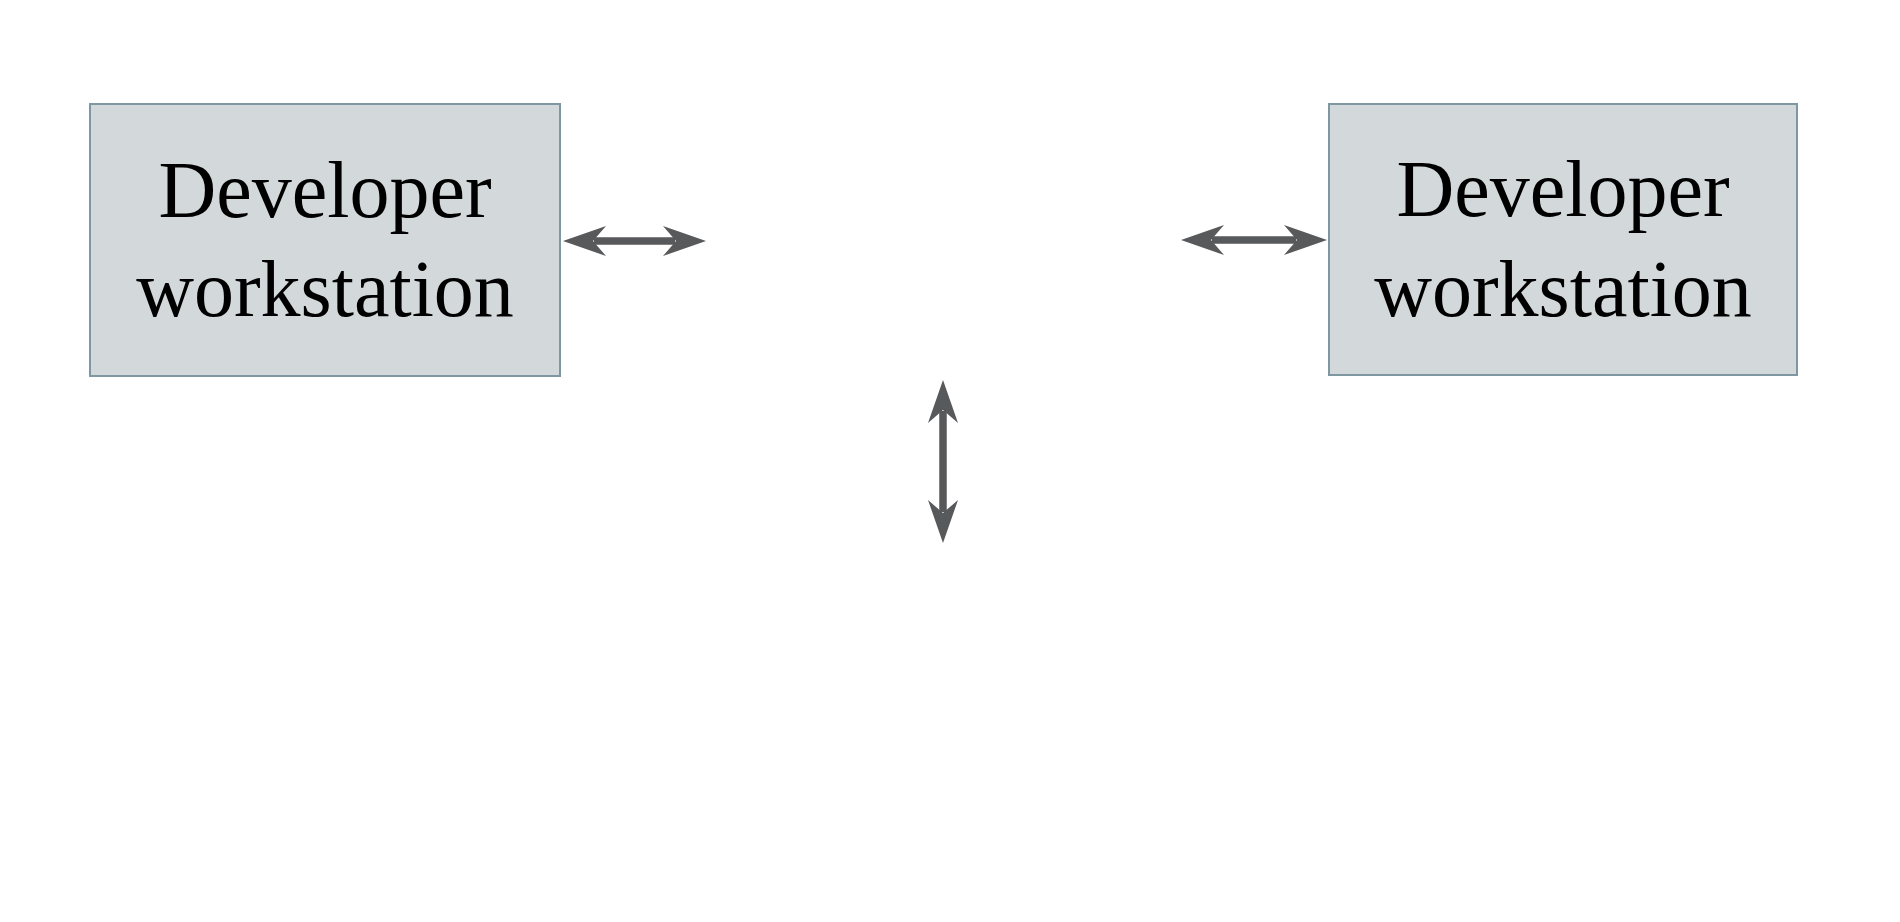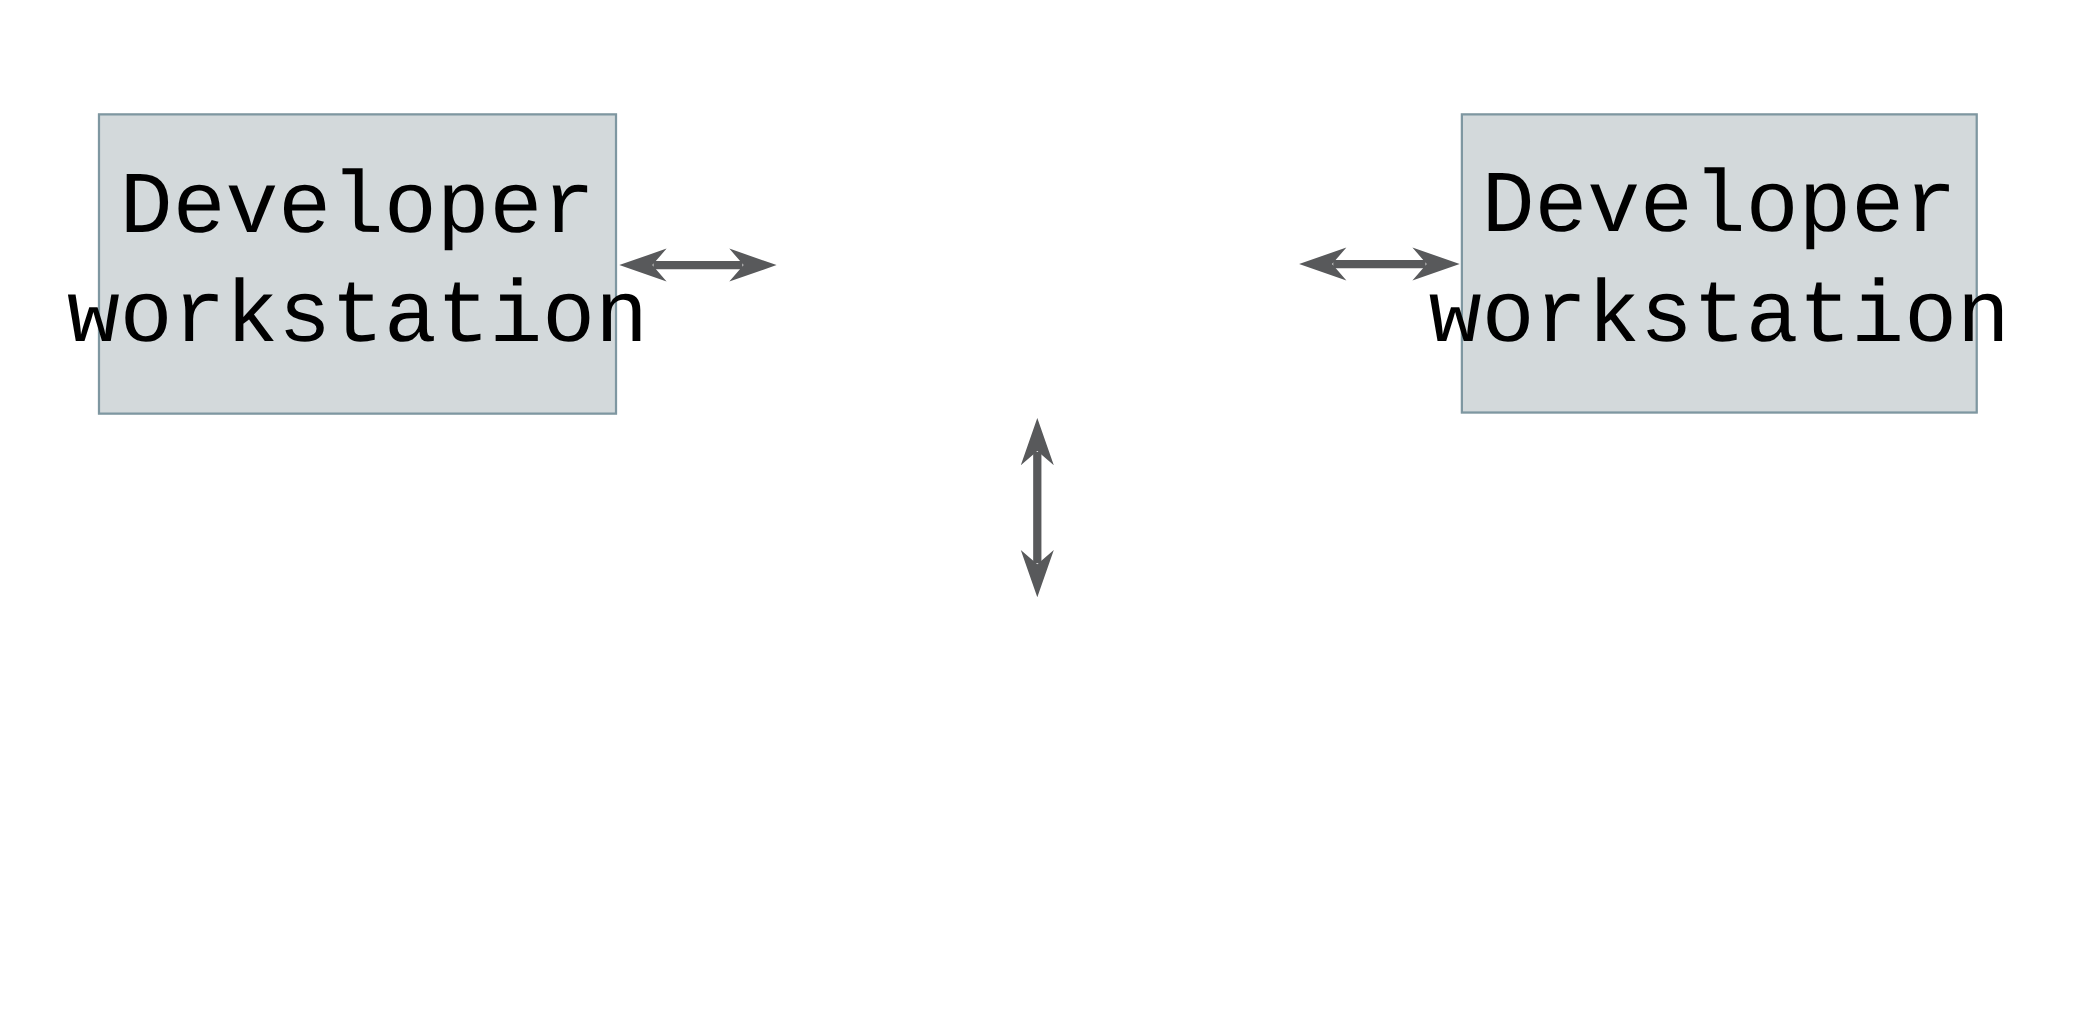--- a/index.html
+++ b/index.html
@@ -9,21 +9,21 @@
     --arrow: #58595b;
     --text: #000000;
   }
   * { margin: 0; padding: 0; box-sizing: border-box; }
   html, body { background: var(--background); }
   .canvas {
     position: relative;
     width: 1900px;
     height: 922px;
     background: var(--background);
-    font-family: Liberation Mono, monospace;
+    font-family: Liberation Serif, serif;
     overflow: hidden;
   }
   .node {
     position: absolute;
     background: var(--box_fill);
     border: 2px solid var(--box_border);
     display: flex;
     align-items: center;
     justify-content: center;
     text-align: center;

